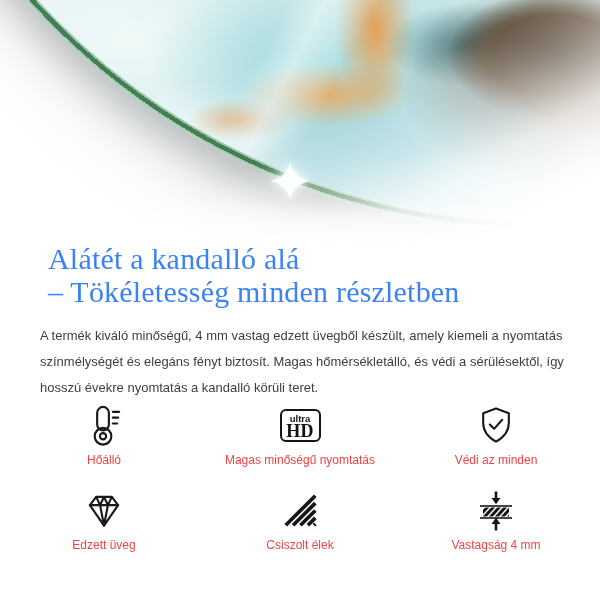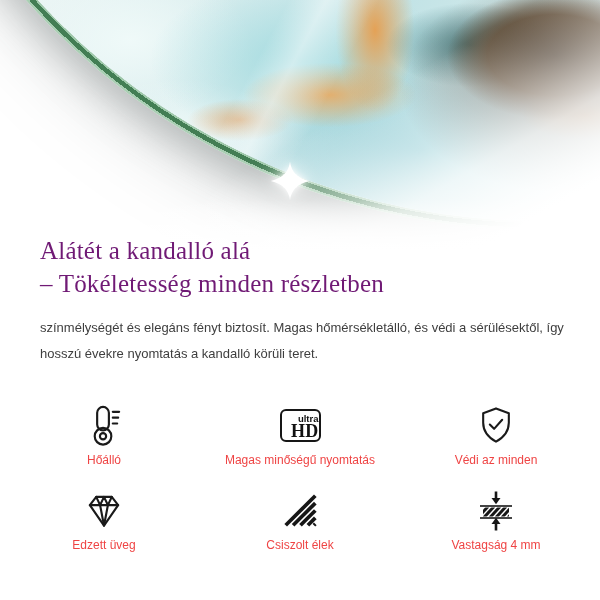--- a/index.html
+++ b/index.html
@@ -44,38 +44,38 @@
     position:absolute;inset:0;
     background:
       linear-gradient(150deg, rgba(255,255,255,0) 52%, rgba(255,255,255,.8) 74%, #fff 88%),
       linear-gradient(to bottom, rgba(255,255,255,0) 200px, #fff 250px);
   }
   .sparkle{position:absolute;left:267px;top:158px;width:46px;height:46px;
     filter:drop-shadow(0 0 3px rgba(255,255,255,.95)) drop-shadow(0 0 9px rgba(255,255,255,.8));}
   
   .copy{position:absolute;left:40px;top:234px;width:540px;}
   .title{
-    margin:0;font-family:"Liberation Serif","DejaVu Serif",serif;font-weight:400;
-    font-size:25px;line-height:33px;color:#701a75;letter-spacing:.2px;
+    margin:8px;font-family:"Liberation Serif","DejaVu Serif",serif;font-weight:400;
+    font-size:30px;line-height:33px;color:#3b82f6;letter-spacing:.2px;
   }
   .title span{display:block;}
   .desc{margin:15px 0 0 0;}
   .desc span{display:block;white-space:nowrap;font-size:13px;line-height:26px;color:#3e3e3e;}
   
   .features{
     position:absolute;left:6px;top:402px;width:588px;
     display:grid;grid-template-columns:repeat(3,196px);row-gap:19px;
   }
   .feature{height:66px;display:flex;flex-direction:column;align-items:center;}
   .icon-box{height:48px;display:flex;align-items:center;justify-content:center;}
   .feature-label{margin-top:3px;font-size:12px;line-height:16px;color:#ef4444;text-align:center;}
   .fsvg{stroke:#1a1a1a;fill:none;stroke-width:2.2;stroke-linecap:round;stroke-linejoin:round;}
   .uhd-box{
     width:41px;height:33px;border:2.5px solid #161616;border-radius:6px;box-sizing:border-box;
-    display:flex;flex-direction:column;align-items:flex-end;justify-content:center;color:#111;
+    display:flex;flex-direction:column;align-items:center;justify-content:center;color:#111;
   }
   .uhd-top{font-size:9.5px;font-weight:600;line-height:10px;}
   .uhd-bottom{font-size:18px;font-weight:800;line-height:14px;letter-spacing:.3px;font-family:Liberation Serif, serif;}
 </style>
 </head>
 <body>
 
 <div class="page">
 
   <section class="hero">
@@ -89,20 +89,21 @@
       <path d="M24 14 Q25 22 34 24 Q25 26 24 34 Q23 26 14 24 Q23 22 24 14 Z" fill="#ffffff" opacity="0.9" transform="rotate(45 24 24)"></path>
     </svg>
   </section>
 
   <section class="copy">
     <h1 class="title">
       <span>Alátét a kandalló alá</span>
       <span>– Tökéletesség minden részletben</span>
     </h1>
     <p class="desc">
+      <span>A termék kiváló minőségű, 4 mm vastag edzett üvegből készült, amely kiemeli a nyomtatás</span>
       <span>színmélységét és elegáns fényt biztosít. Magas hőmérsékletálló, és védi a sérülésektől, így</span>
       <span>hosszú évekre nyomtatás a kandalló körüli teret.</span>
     </p>
   </section>
 
   <section class="features">
 
     <div class="feature">
       <div class="icon-box">
         <svg class="fsvg" width="40" height="43" viewBox="0 0 40 44">

